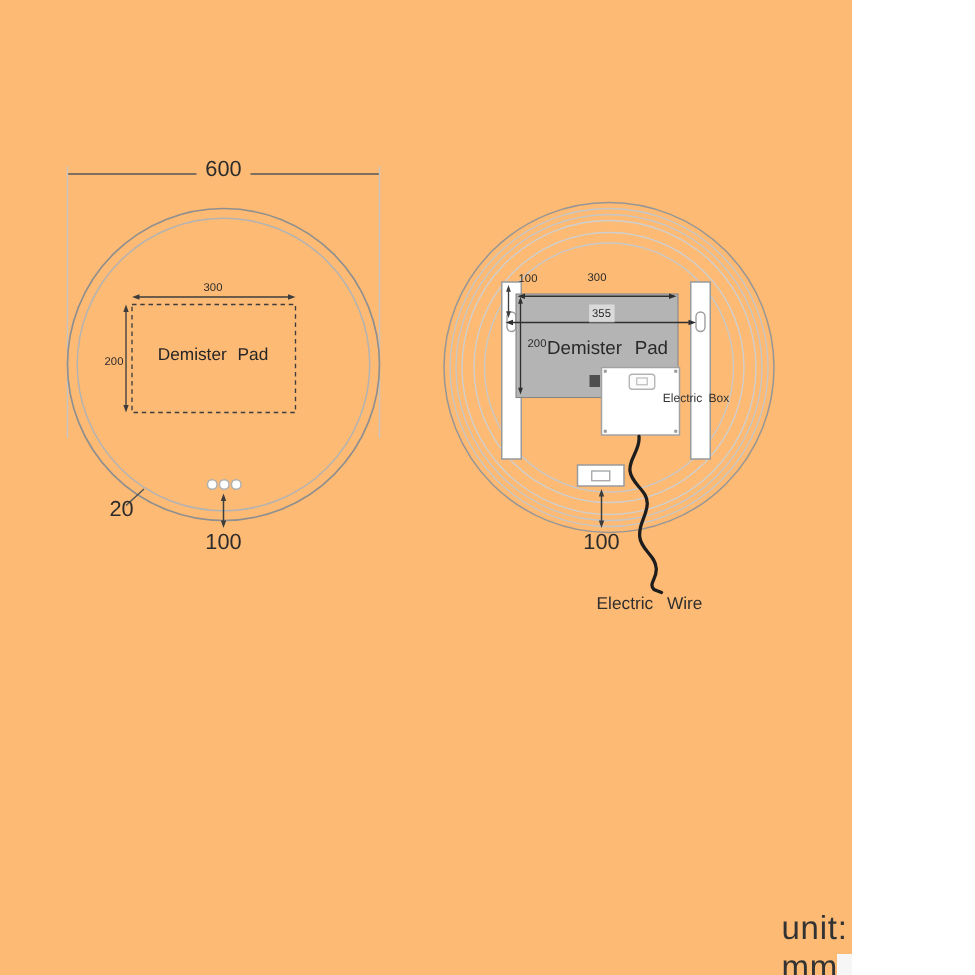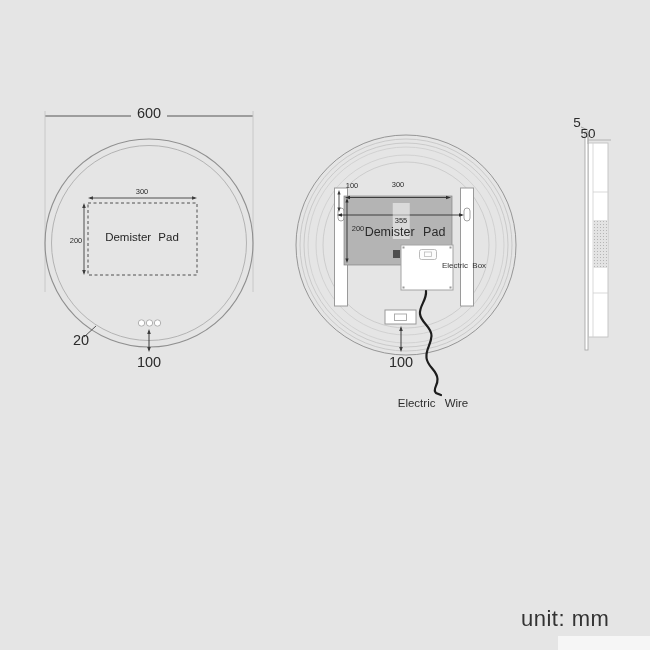--- a/index.html
+++ b/index.html
@@ -1,32 +1,32 @@
 <!DOCTYPE html>
 <html><head>
 <meta charset="utf-8">
 <style>
   html,body{margin:0;padding:0;background:#fff;}
   #stage{
-    position:relative;width:650px;height:650px;background:#e5e5e5;overflow:hidden;
+    position:relative;width:568px;height:650px;background:#fdba74;overflow:hidden;
     font-family:"Liberation Sans", sans-serif;
   }
   #linework{position:absolute;left:0;top:0;}
   .lbl{
     position:absolute;color:#2b2b2b;white-space:nowrap;
     transform:translateX(-50%);line-height:1.1;
   }
   .fs-lg{font-size:14.5px;}
   .fs-sm{font-size:7.5px;}
   .fs-pad-front{font-size:11.5px;word-spacing:4px;color:#262626;}
   .fs-pad-back{font-size:12.5px;word-spacing:5px;color:#2a2a2a;}
   .fs-ebox{font-size:8px;word-spacing:2px;color:#333;margin-left:37px;}
   .fs-wire{font-size:11.5px;word-spacing:6px;color:#2e2e2e;}
   .fs-side{font-size:13.5px;}
-  .lbl-355{background:rgba(255,255,255,0.5);padding:14px 2px;}
+  .lbl-355{background:rgba(255,255,255,0.5);padding:2px 2px;}
   .unit-note{
     position:absolute;left:521px;top:606px;font-size:22px;color:#333;
     transform:none;letter-spacing:0.5px;
   }
   .hatch{
     position:absolute;left:593px;top:220px;width:14px;height:48px;
     background-color:#e3e3e3;
     background-image:radial-gradient(#b5b5b5 0.7px, rgba(0,0,0,0) 0.9px);
     background-size:3px 3px;
   }

